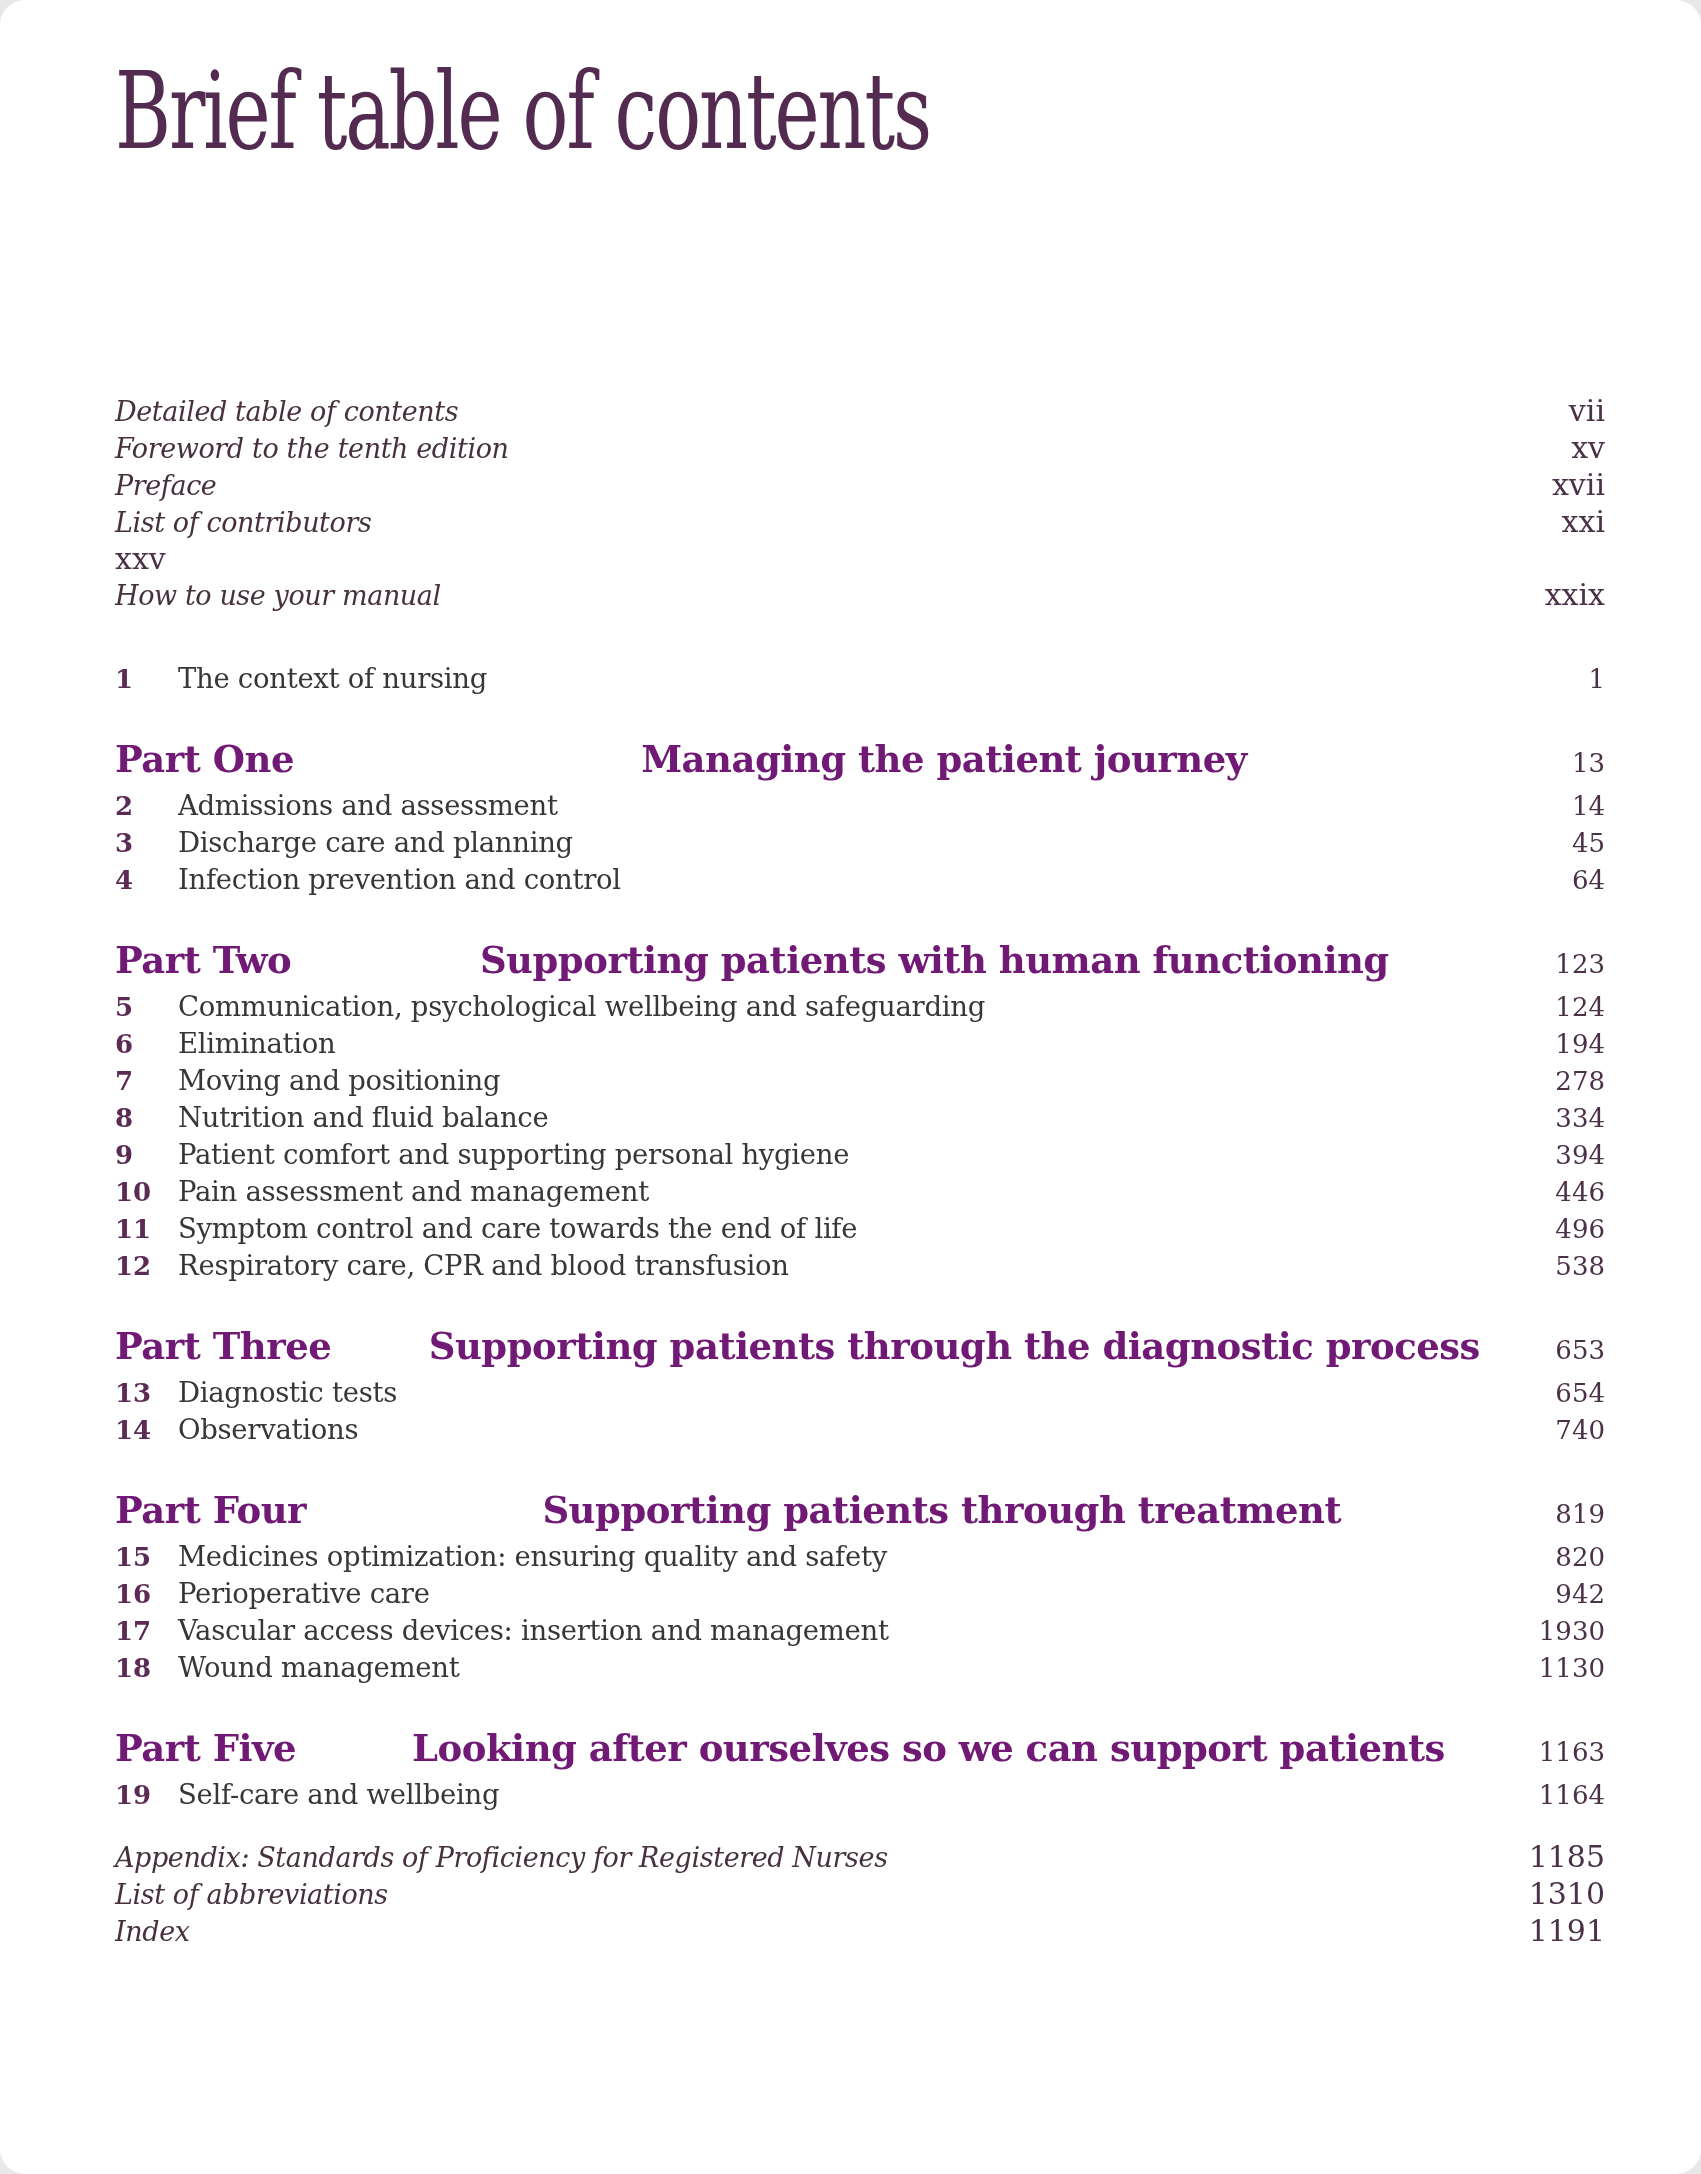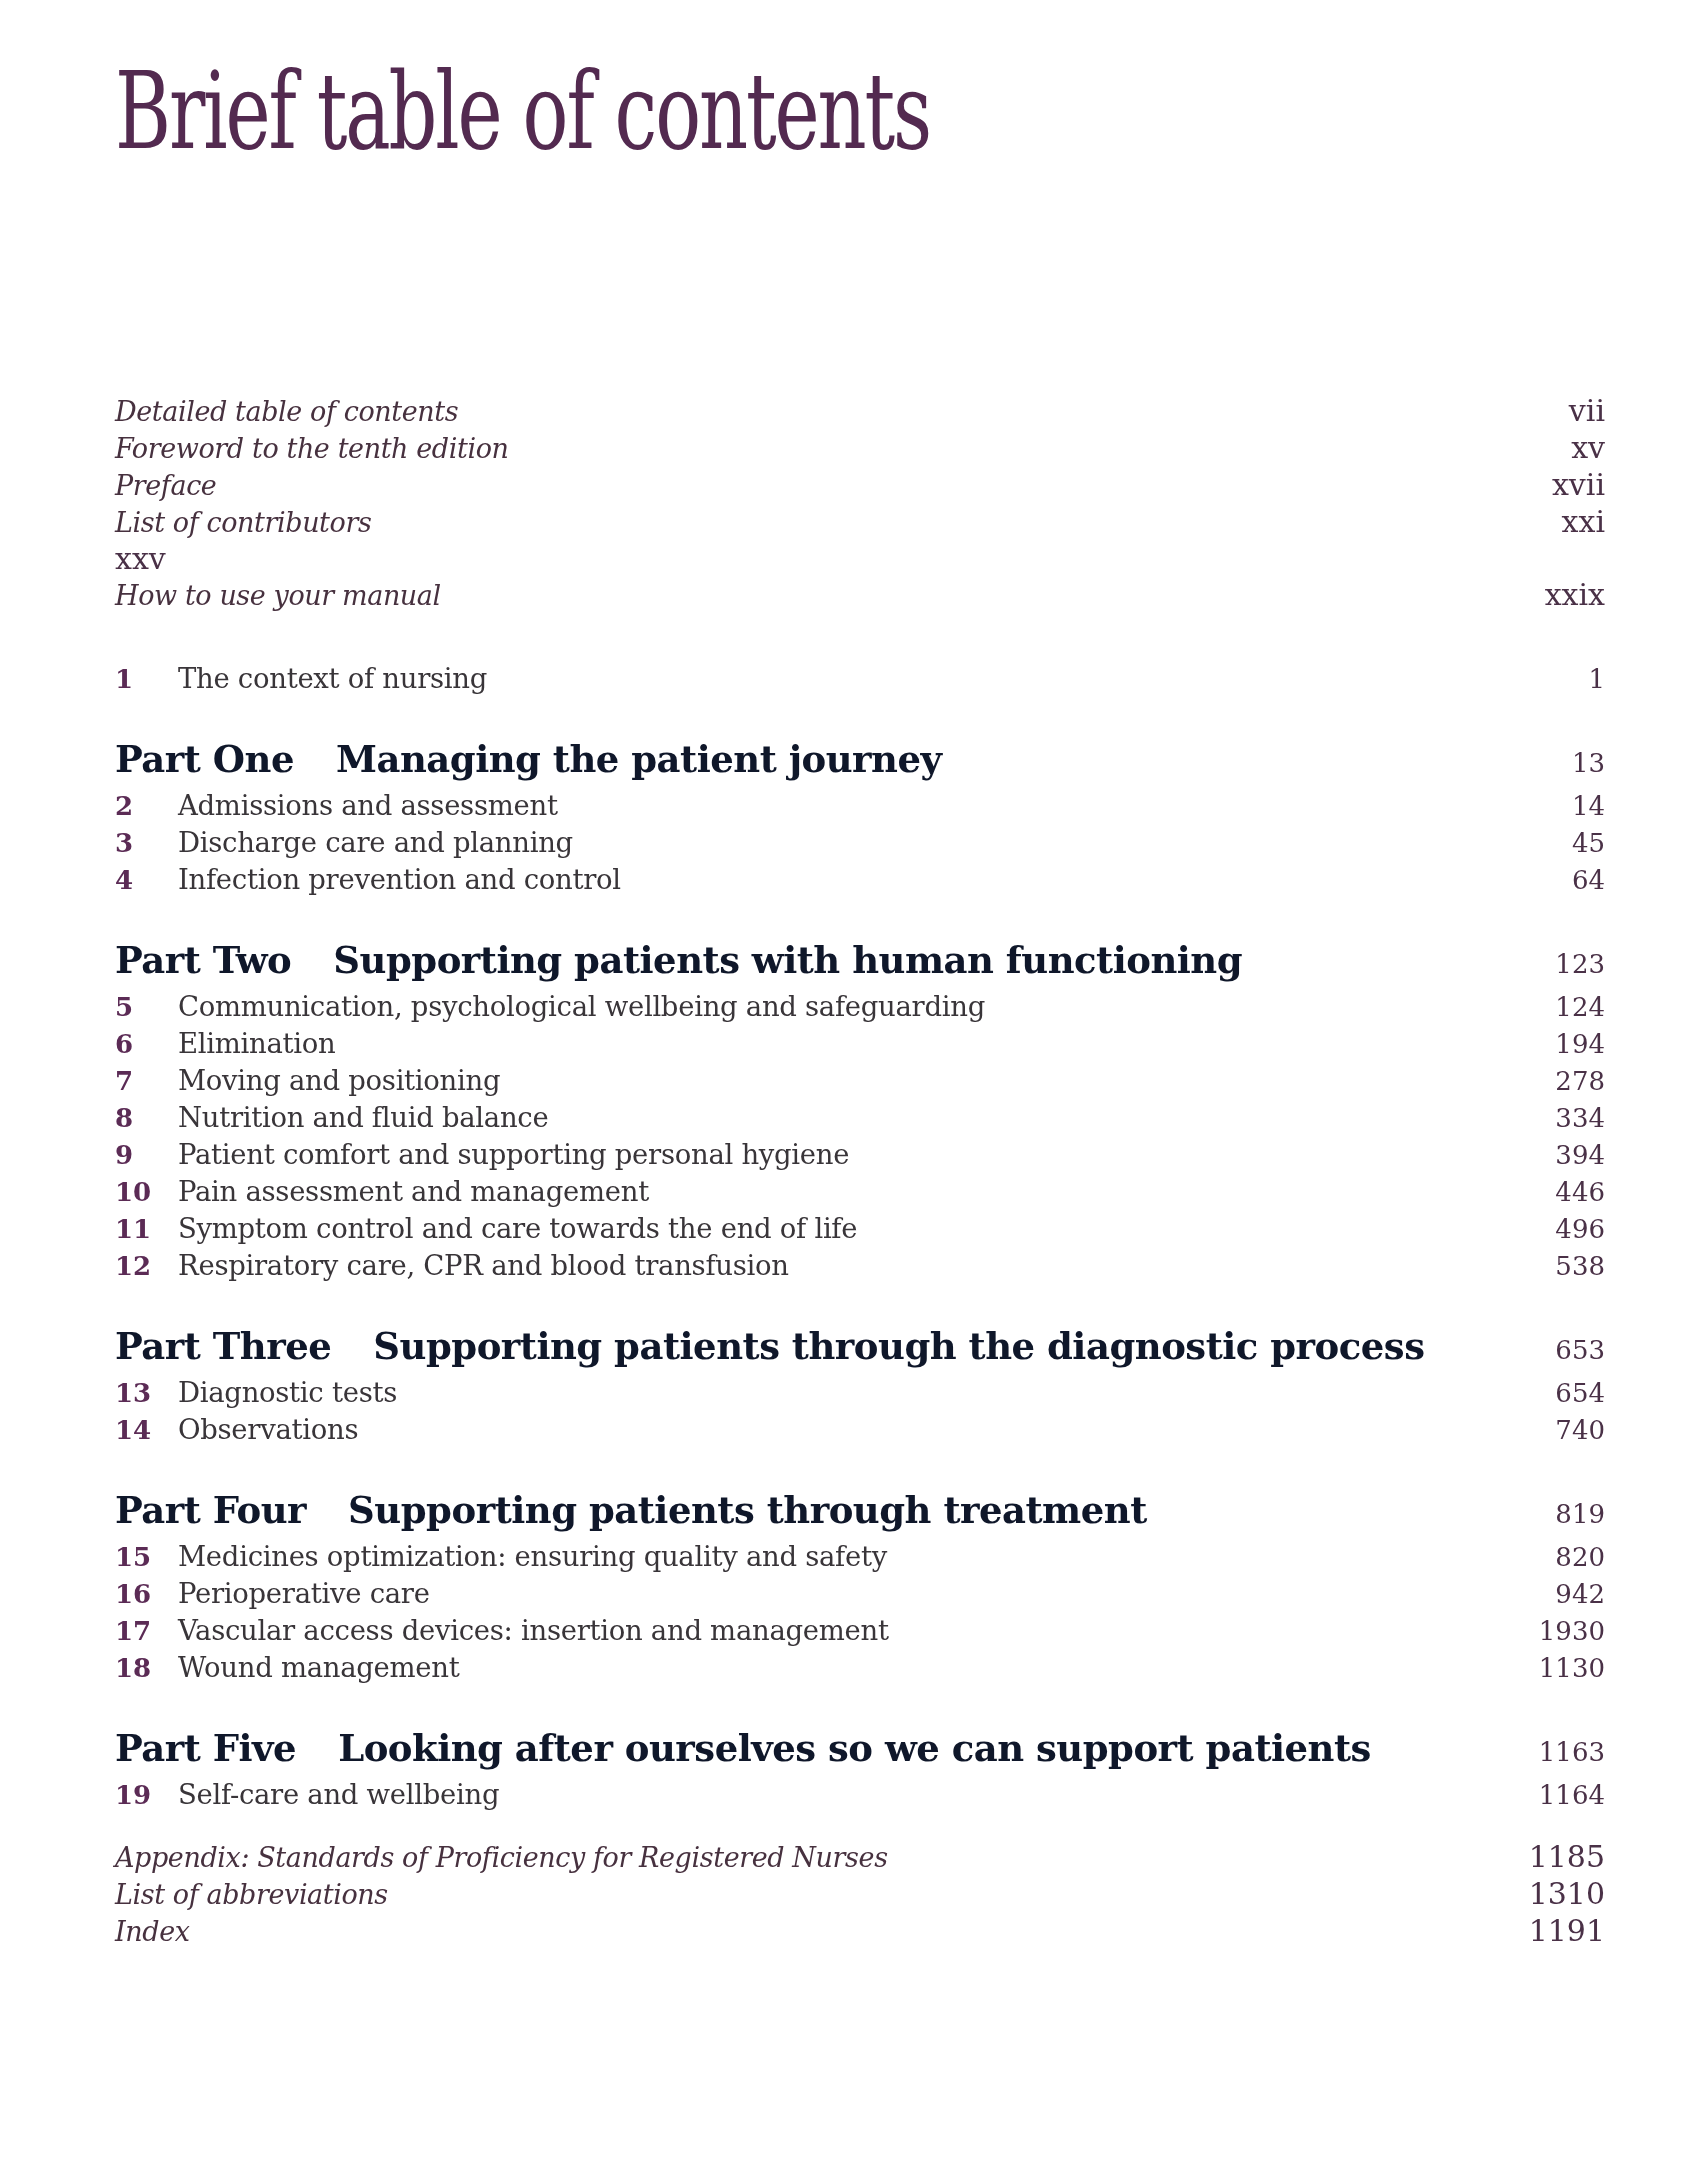--- a/index.html
+++ b/index.html
@@ -6,20 +6,21 @@
   .page {
     position: relative;
     width: 1701px;
     height: 2174px;
     margin: 0 auto;
     background: #ffffff;
     box-sizing: border-box;
     padding: 0 96px 0 115px;
     font-family: "DejaVu Serif", "Liberation Serif", serif;
     overflow: hidden;
+    border-radius: 25px;
   }
   
   .title {
     margin: 0;
     padding-top: 56px;
     font-size: 106px;
     font-weight: 400;
     line-height: 1.05;
     color: #532a50;
     letter-spacing: -3px;
@@ -79,23 +80,24 @@
   .part-section { margin-top: 0; }
   .part-heading {
     display: flex;
     align-items: baseline;
     margin-top: 38px;
     line-height: 48px;
   }
   .part-name, .part-title {
     font-weight: 700;
     font-size: 37px;
-    color: #0f172a;
+    color: #701a75;
     letter-spacing: -0.5px;
     white-space: nowrap;
+    text-align: center;
   }
   .part-title { margin-left: 42px; flex: 1; white-space: normal; }
   .part-page {
     font-size: 26px;
     font-weight: 400;
     color: #4a3147;
     margin-left: 20px;
   }
 </style>
 </head>

